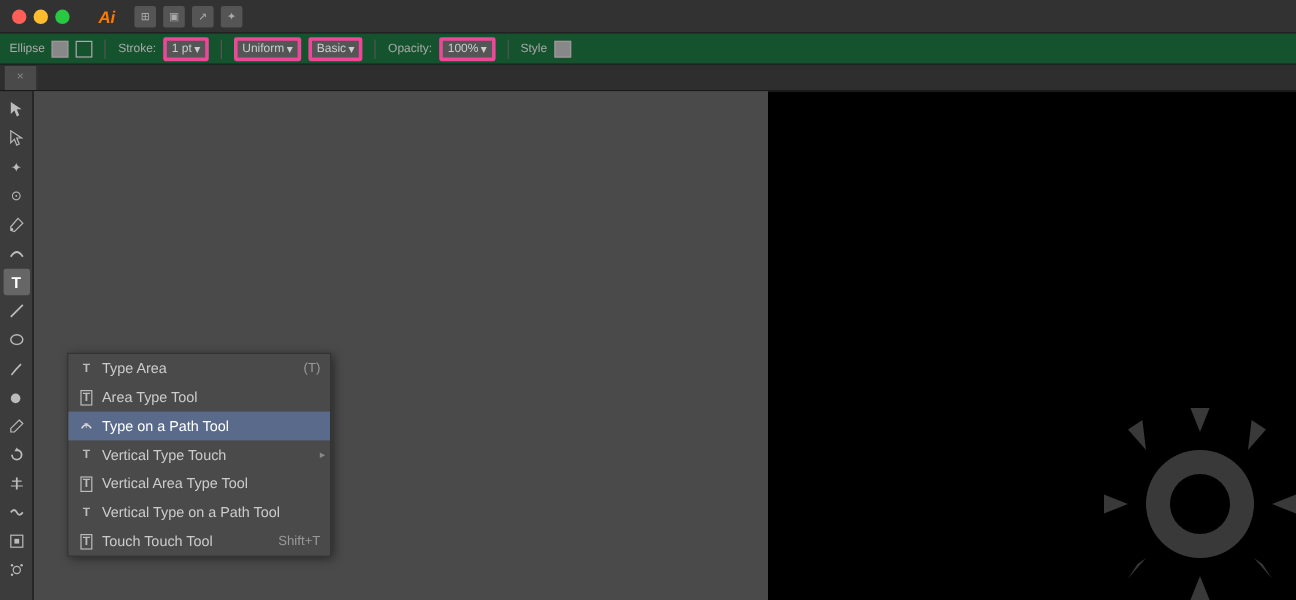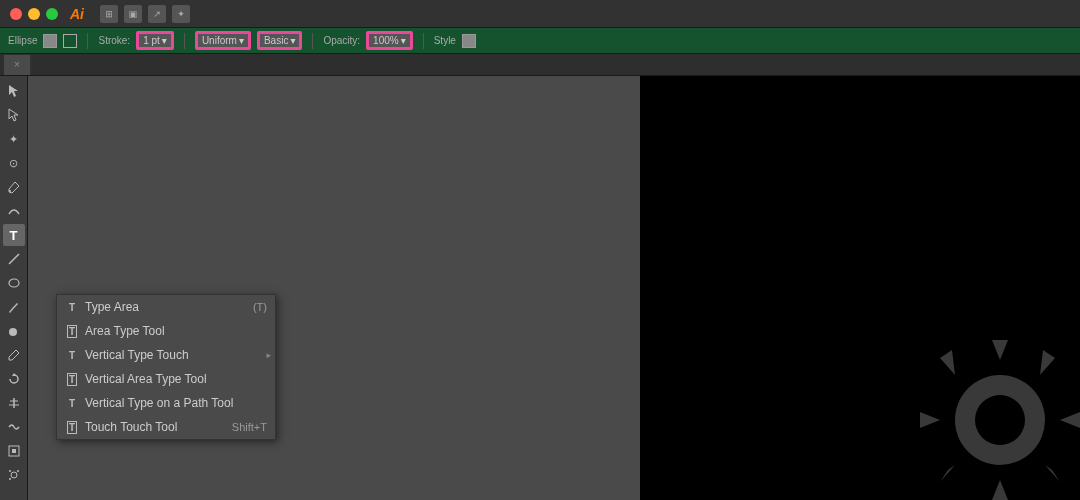--- a/index.html
+++ b/index.html
@@ -52,21 +52,21 @@
       align-items: center;
       justify-content: center;
       font-size: 9px;
       color: #aaa;
     }
     .ai-logo {
       color: #FF7900;
       font-weight: bold;
       font-size: 14px;
       font-style: italic;
-      margin-left: 4px;
+      margin-left: 16px;
     }
 
     
     #options-bar {
       height: 26px;
       background: #14532d;
       display: flex;
       align-items: center;
       padding: 0 8px;
       gap: 6px;
@@ -430,20 +430,29 @@
         </div>
         <span>Type Area</span>
         <span class="flyout-item-shortcut">(T)</span>
       </div>
       <div class="flyout-item">
         <div class="flyout-item-icon">
           <span style="font-size:10px;font-weight:bold;border:1px solid #bbb;padding:0 1px;">T</span>
         </div>
         <span>Area Type Tool</span>
       </div>
+      <div class="flyout-item selected">
+        <div class="flyout-item-icon">
+          <svg width="12" height="12" viewBox="0 0 12 12" fill="none" xmlns="http://www.w3.org/2000/svg">
+            <path d="M2,8 Q6,2 10,8" stroke="#ddd" stroke-width="1.2"></path>
+            <text x="4" y="8" font-size="6" fill="#ddd" font-family="Arial">T</text>
+          </svg>
+        </div>
+        <span>Type on a Path Tool</span>
+      </div>
       <div class="flyout-item">
         <div class="flyout-item-icon">
           <span style="font-size:10px;font-weight:bold;">T</span>
         </div>
         <span>Vertical Type Touch</span>
         <span class="flyout-submenu-arrow">▸</span>
       </div>
       <div class="flyout-item">
         <div class="flyout-item-icon">
           <span style="font-size:10px;font-weight:bold;border:1px solid #bbb;padding:0 1px;">T</span>

